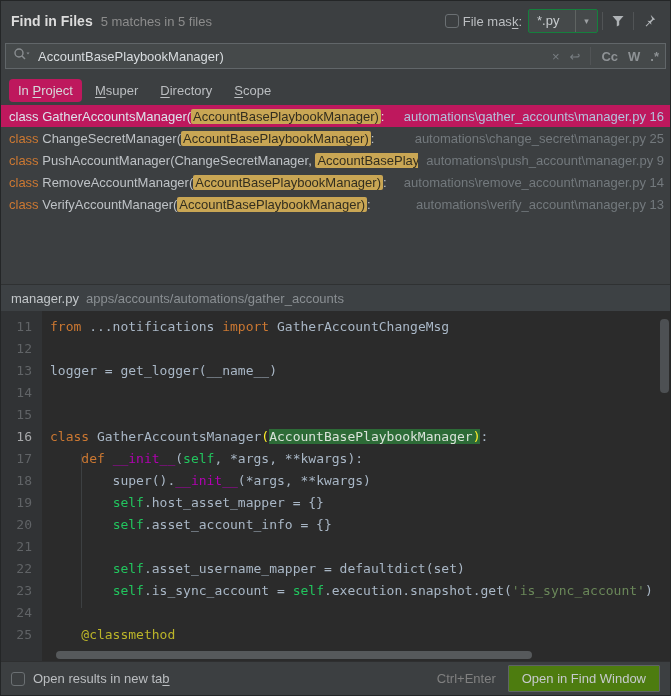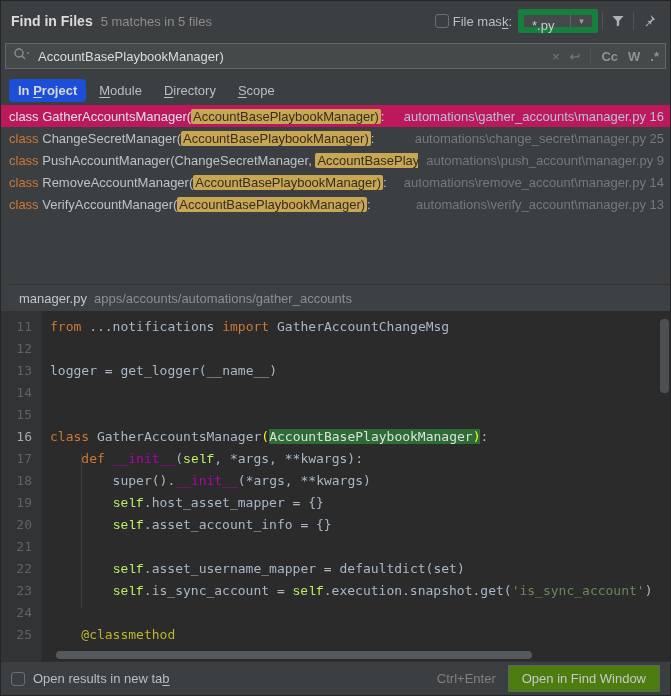--- a/index.html
+++ b/index.html
@@ -11,73 +11,73 @@
   
   .titlebar { height:40px; flex:0 0 40px; display:flex; align-items:center; padding:0 10px; }
   .title { font-weight:bold; font-size:14px; color:#DCDCDC; margin-right:8px; }
   .summary { font-size:13px; color:#8C8C8C; }
   .titlebar-right { margin-left:auto; display:flex; align-items:center; gap:4px; }
   .checkbox { width:14px; height:14px; border:1.5px solid #6B7073; border-radius:3px;
               background:#3C3F41; display:inline-block; }
   .mask-label { font-size:13px; color:#BBBEC1; white-space:nowrap; }
   .mn { text-decoration:underline; text-underline-offset:2px; }
   .combo { display:flex; align-items:stretch; height:24px; background:#45494A;
-           border:6px solid #15803d; border-radius:2px; margin-left:2px; }
+           border:1px solid #15803d; border-radius:2px; margin-left:2px; }
   .combo-value { font-size:13px; color:#C7CBCE; padding:3px 10px 0 8px; min-width:46px; }
   .combo-arrow { width:22px; border-left:1px solid #5F6462; color:#9DA1A4; font-size:9px;
                  display:flex; align-items:center; justify-content:center; }
   .vsep { width:1px; height:18px; background:#515456; }
   .tool-icon { width:22px; height:22px; display:flex; align-items:center; justify-content:center; }
 
   
   .search-row { height:34px; flex:0 0 34px; padding:2px 4px 6px 4px; }
   .search-box { height:26px; background:#45494A; border:1px solid #616669;
                 display:flex; align-items:center; padding:0 6px; }
   .query { font-size:13px; color:#D8DCDF; margin-left:6px; flex:1; white-space:nowrap;
            overflow:hidden; }
   .search-icons { display:flex; align-items:center; gap:10px; color:#787E82; font-size:13px; }
   .srch-btn { cursor:default; }
   .toggle { font-size:13px; font-weight:bold; color:#8E9295; letter-spacing:0; }
 
   
   .tabs { height:30px; flex:0 0 30px; display:flex; align-items:center; gap:4px; padding:0 8px; }
   .tab { font-size:13px; color:#BBBEC1; padding:4px 9px; border-radius:4px; white-space:nowrap; }
-  .tab.selected { background:#1d4ed8; color:#D6D9DB;font-weight:bold; }
+  .tab.selected { background:#be185d; color:#D6D9DB; }
 
   
   .results { height:179px; flex:0 0 179px; background:#3C3F41; overflow:hidden; }
   .rrow { height:22px; display:flex; align-items:center; padding:0 6px 0 8px; font-size:13px;
           white-space:nowrap; }
   .rrow.selected { background:#be185d; }
   .rleft { flex:1 1 auto; min-width:0; overflow:hidden; white-space:nowrap; }
   .rkw { color:#CC7832; }
   .rtxt { color:#BEC2C6; }
   .rrow.selected .rkw, .rrow.selected .rtxt { color:#DDE3EC; }
   .chip { background:#C9A654; color:#332E1F; border-radius:2px; padding:0 2px; }
   .rpath { flex:0 0 auto; margin-left:8px; color:#73797D; }
   .rrow.selected .rpath { color:#B4C1DC; }
 
   
   .file-header { height:27px; flex:0 0 27px; background:#3D4144; border-top:1px solid #2F3132;
-                 display:flex; align-items:center; padding:0 10px; font-size:13px; gap:7px;margin-left:8px; }
+                 display:flex; align-items:center; padding:0 10px; font-size:13px; gap:7px; }
   .fname { color:#C2C6C9; }
   .fpath { color:#8A8F93; }
 
   
   .code { height:350px; flex:0 0 350px; background:#2B2B2B; position:relative; overflow:hidden;
           font-family:"DejaVu Sans Mono", monospace; font-size:13px; }
   .gutter-bg { position:absolute; left:0; top:0; width:41px; height:100%; background:#313335; }
   .code-lines { position:absolute; left:0; top:5px; right:0; }
   .cline { height:22px; line-height:22px; display:flex; white-space:pre; }
   .gut { flex:0 0 41px; text-align:right; padding-right:10px; color:#606366; }
   .gut.cur { color:#A7A8AA; }
   .src { padding-left:8px; color:#A9B7C6; }
   .tk-pl { color:#A9B7C6; }
   .tk-kw { color:#CC7832; }
-  .tk-self { color:#bef264;font-family:Liberation Mono, monospace; }
+  .tk-self { color:#22c55e; }
   .tk-dunder { color:#B200B2; }
   .tk-dec { color:#BBB529; }
   .tk-str { color:#6A8759; }
   .tk-brace { color:#FFEF28; }
   .tk-hlid { background:#2D6B37; color:#D9E2D9; }
   .tk-hlbrace { background:#2D6B37; color:#FFEF28; }
   .indent-guide { position:absolute; left:80px; top:143px; width:1px; height:154px; background:#3D4042; }
   .vscroll { position:absolute; right:1px; top:8px; width:9px; height:74px; background:#4D5053;
              border-radius:4px; }
   .hscroll { position:absolute; left:55px; bottom:2px; width:476px; height:8px; background:#56595B;
@@ -138,21 +138,21 @@
         <span class="vsep"></span>
         <span class="toggle">Cc</span>
         <span class="toggle">W</span>
         <span class="toggle">.*</span>
       </span>
     </div>
   </div>
 
   <div class="tabs" id="tabs">
       <div class="tab selected"><span>In </span><span class="mn">P</span><span>roject</span></div>
-      <div class="tab"><span></span><span class="mn">M</span><span>odule</span></div>
+      <div class="tab"><span></span><span class="mn">M</span><span>super</span></div>
       <div class="tab"><span></span><span class="mn">D</span><span>irectory</span></div>
       <div class="tab"><span></span><span class="mn">S</span><span>cope</span></div>
     </div>
 
   <div class="results" id="results">
       <div class="rrow selected">
         <span class="rleft"><span class="rkw">class</span><span class="rtxt"> GatherAccountsManager(</span><span class="chip">AccountBasePlaybookManager)</span><span class="rtxt">:</span></span>
         <span class="rpath"><span>automations\gather_accounts\manager.py</span><span> 16</span></span>
       </div>
       <div class="rrow">

